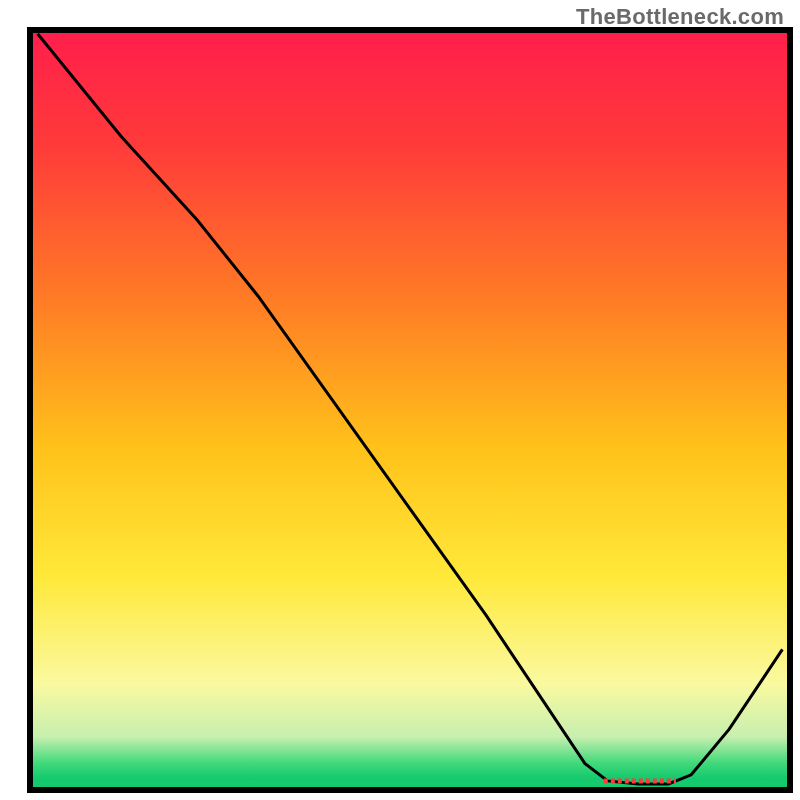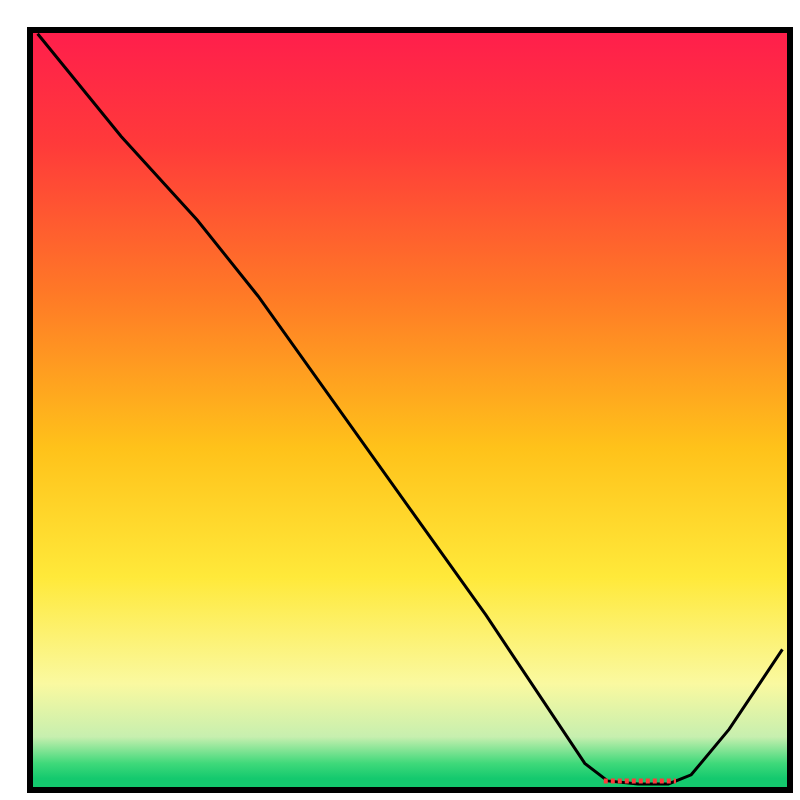--- a/index.html
+++ b/index.html
@@ -30,20 +30,21 @@
     position: absolute;
     top: 0;
     left: 0;
   }
 </style>
 </head>
 <body>
 
 <div class="frame">
 
+  <div class="watermark">TheBottleneck.com</div>
 
   <svg class="plot" width="800" height="800" viewBox="0 0 800 800">
     <defs>
       <linearGradient id="bg-grad" x1="0" y1="0" x2="0" y2="1">
 
       <stop offset="0.00%" stop-color="#ff1e4c"></stop>
           <stop offset="15.00%" stop-color="#ff3a3a"></stop>
           <stop offset="35.00%" stop-color="#ff7a26"></stop>
           <stop offset="55.00%" stop-color="#ffc21a"></stop>
           <stop offset="72.00%" stop-color="#ffe93a"></stop>

